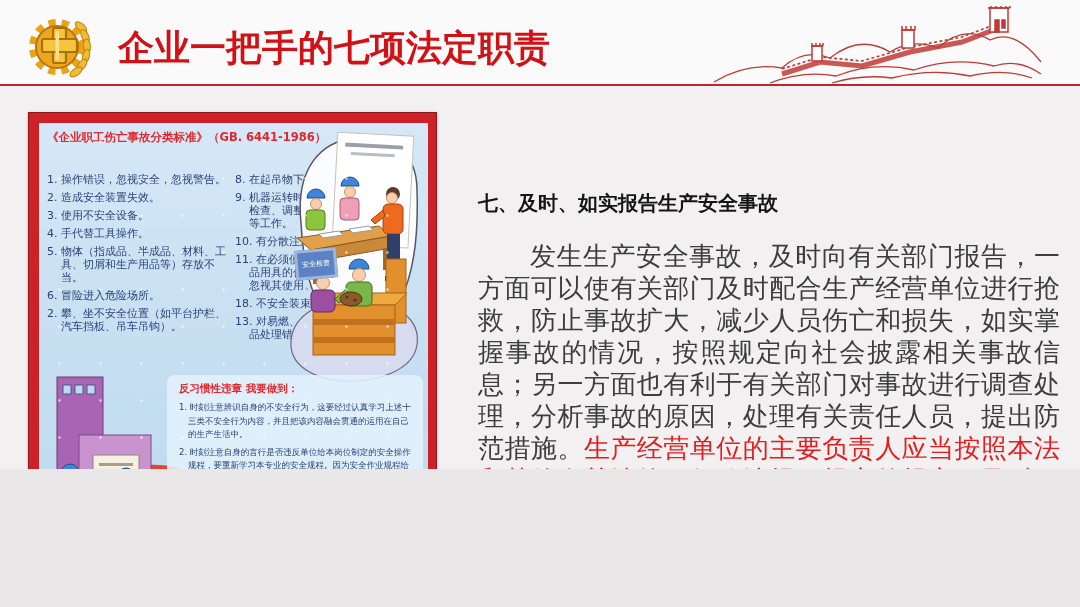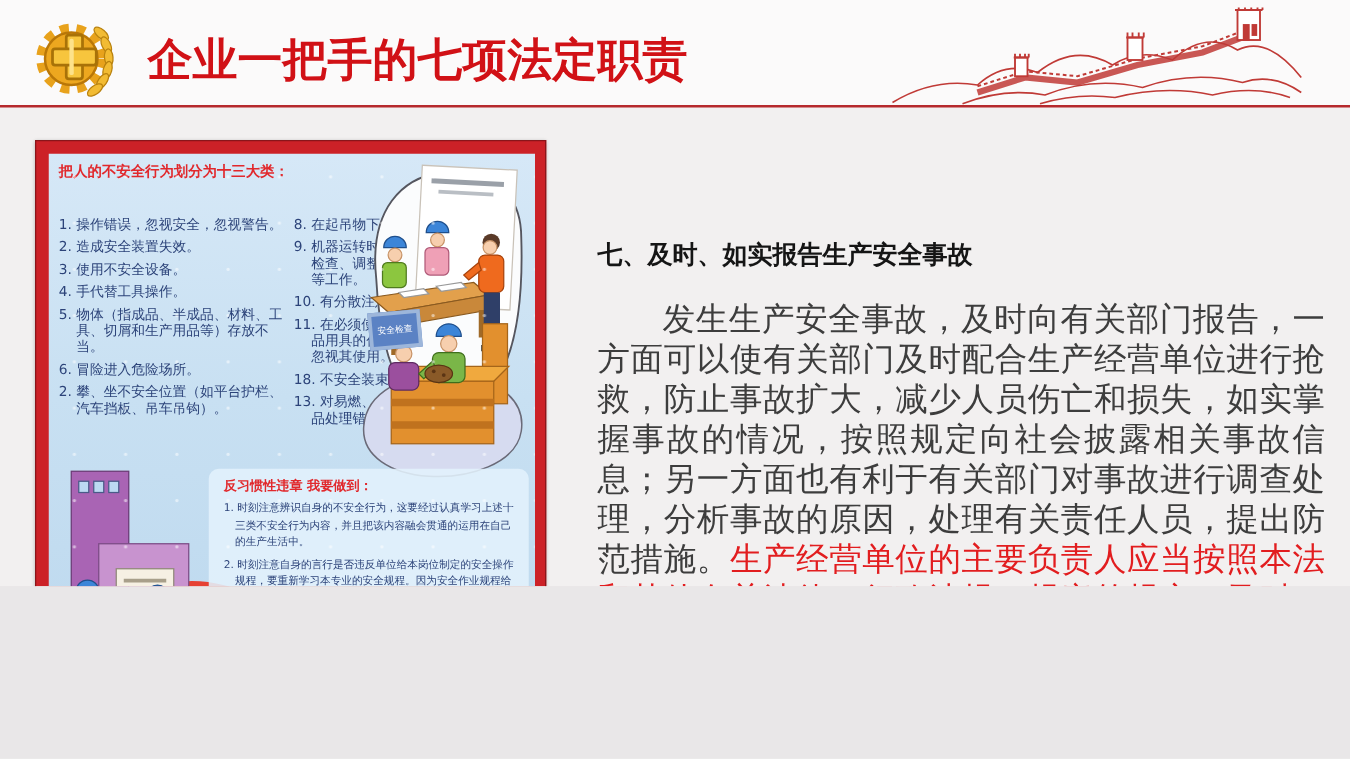--- a/index.html
+++ b/index.html
@@ -96,21 +96,21 @@
         <rect x="283" y="14" width="4" height="12" fill="#c03a36"></rect>
         <rect x="290" y="14" width="3" height="8" fill="#c03a36"></rect>
       </g>
     </svg>
   </div>
   <div class="hdr-line"></div>
 
   <div class="poster">
     <div class="poster-in">
       <div class="p-title">
-        <div>把人的不安全行为划分为十三大类：</div>
+        <div>《企业职工伤亡事故分类标准》（GB. 6441-1986）</div>
       </div>
 
       <div class="col col-left">
         <div class="p-item">1. 操作错误，忽视安全，忽视警告。</div>
         <div class="p-item">2. 造成安全装置失效。</div>
         <div class="p-item">3. 使用不安全设备。</div>
         <div class="p-item">4. 手代替工具操作。</div>
         <div class="p-item">5. 物体（指成品、半成品、材料、工具、切屑和生产用品等）存放不当。</div>
         <div class="p-item">6. 冒险进入危险场所。</div>
         <div class="p-item">2. 攀、坐不安全位置（如平台护栏、汽车挡板、吊车吊钩）。</div>

